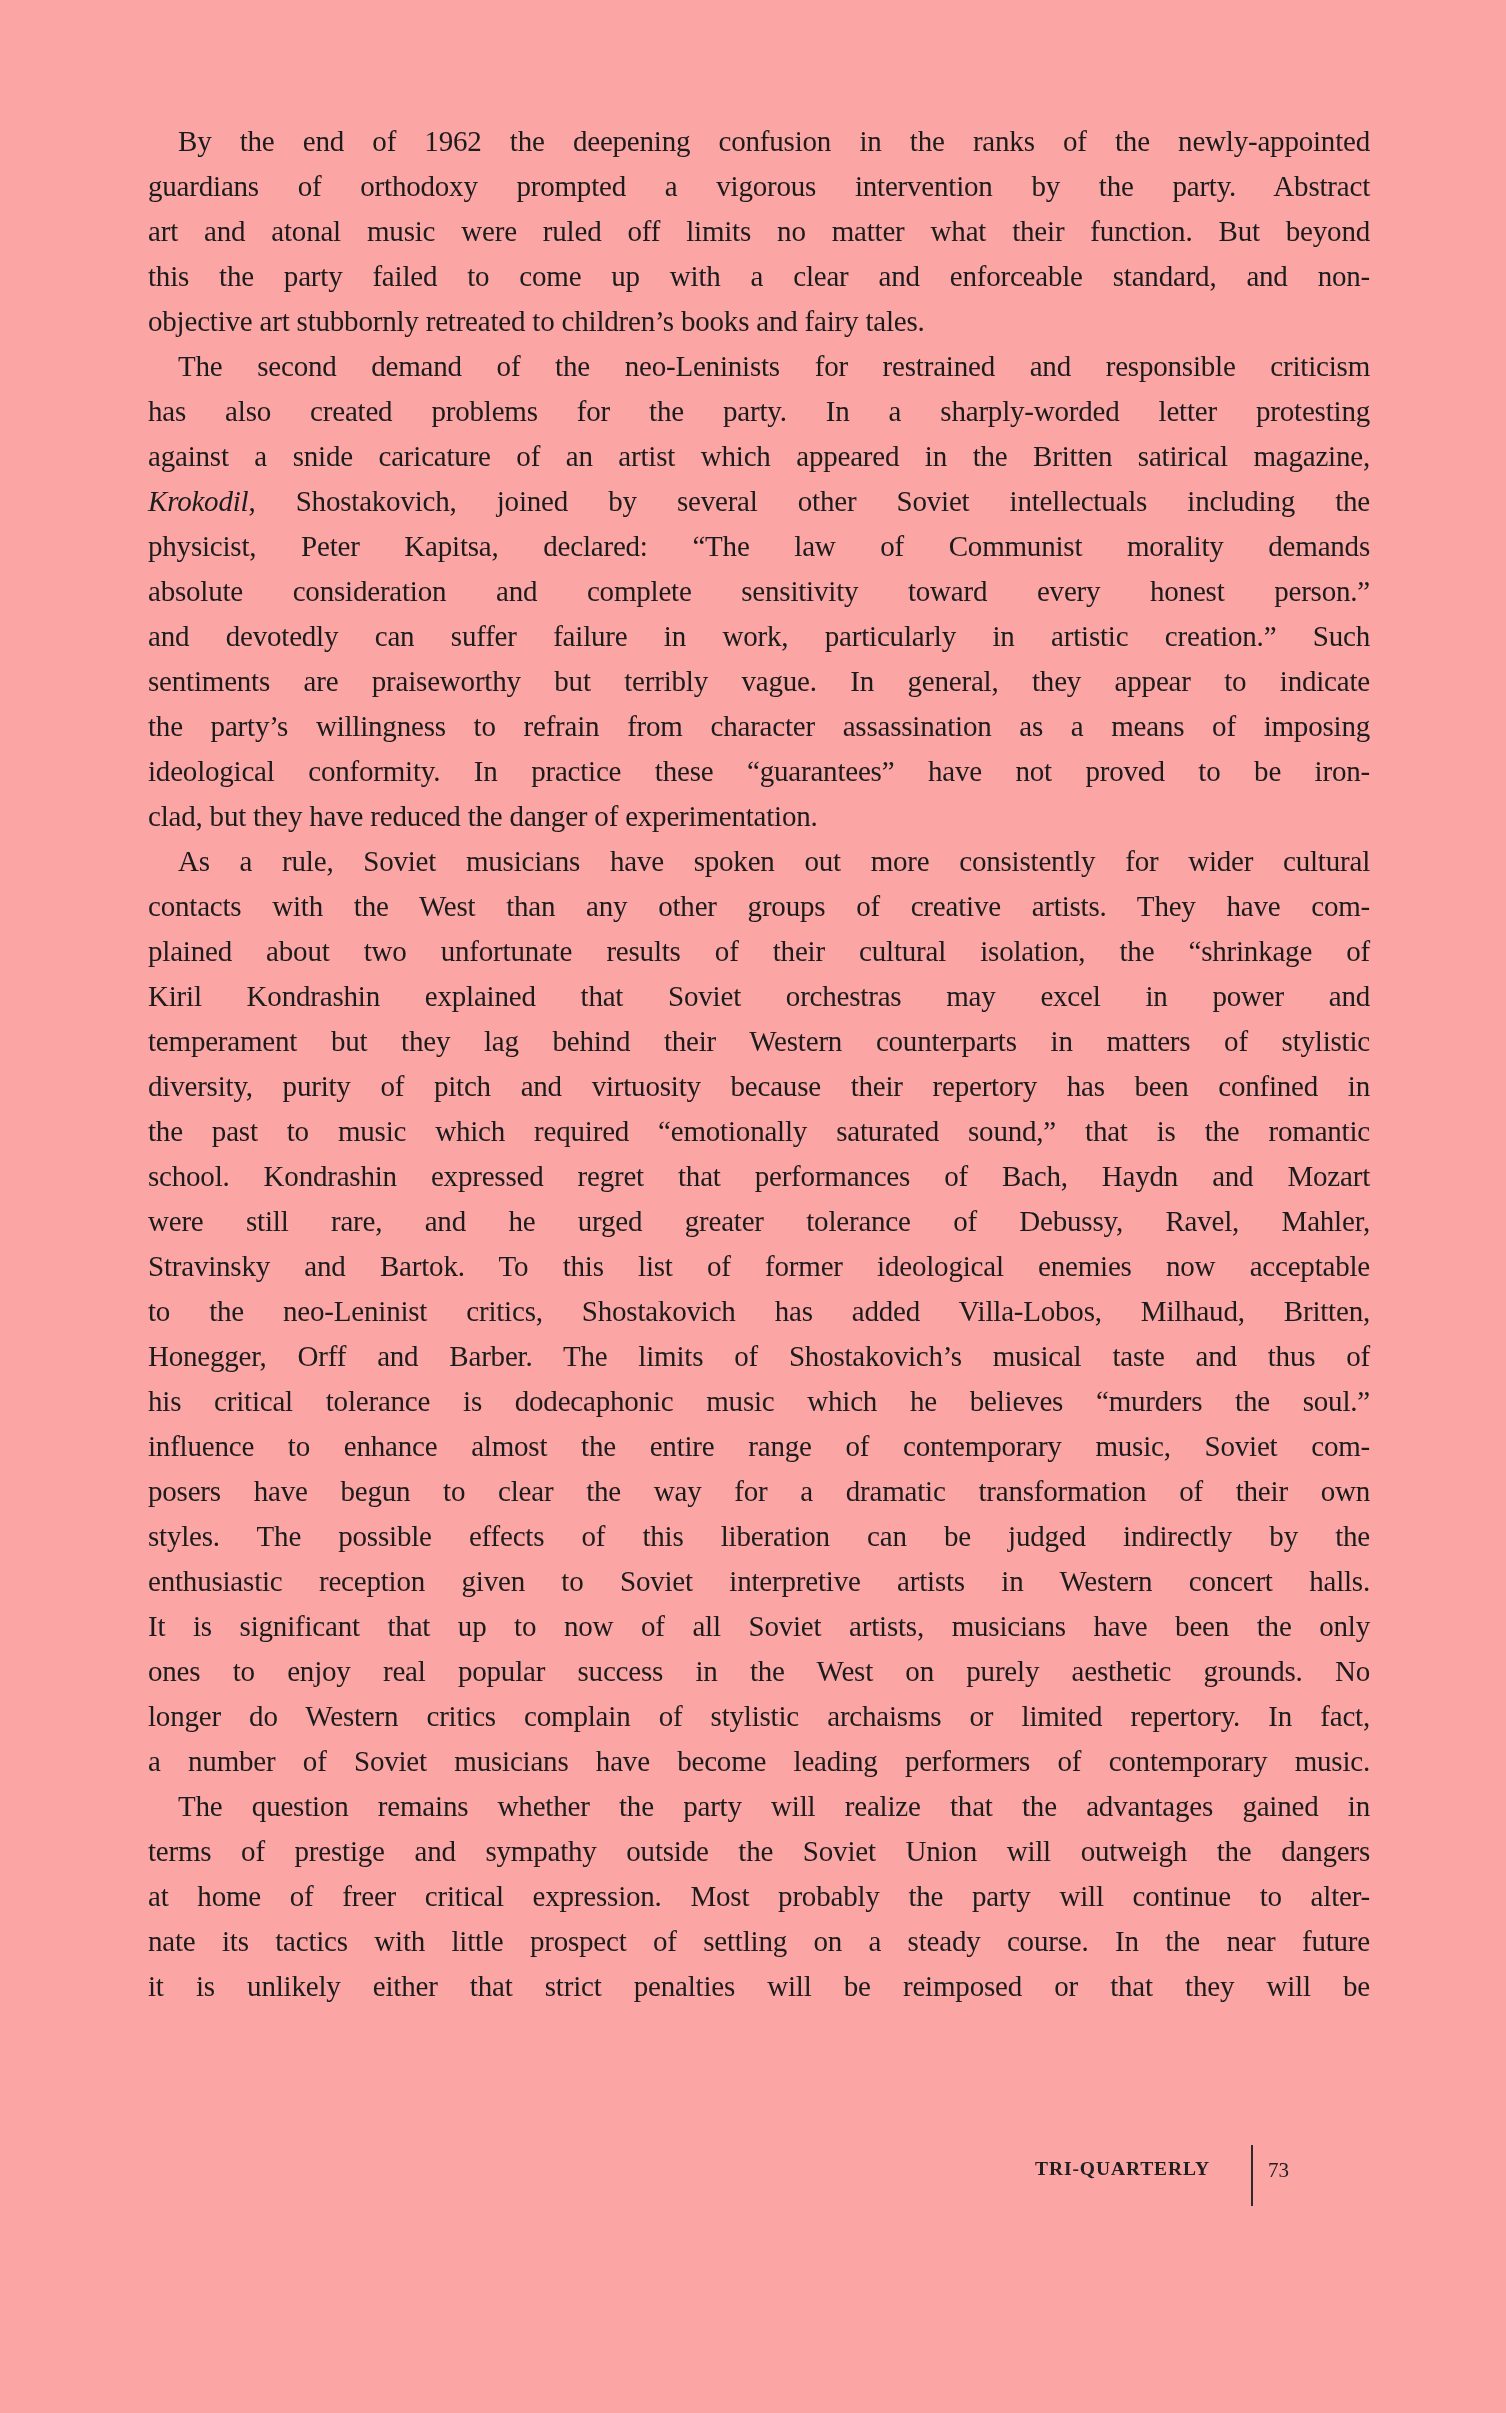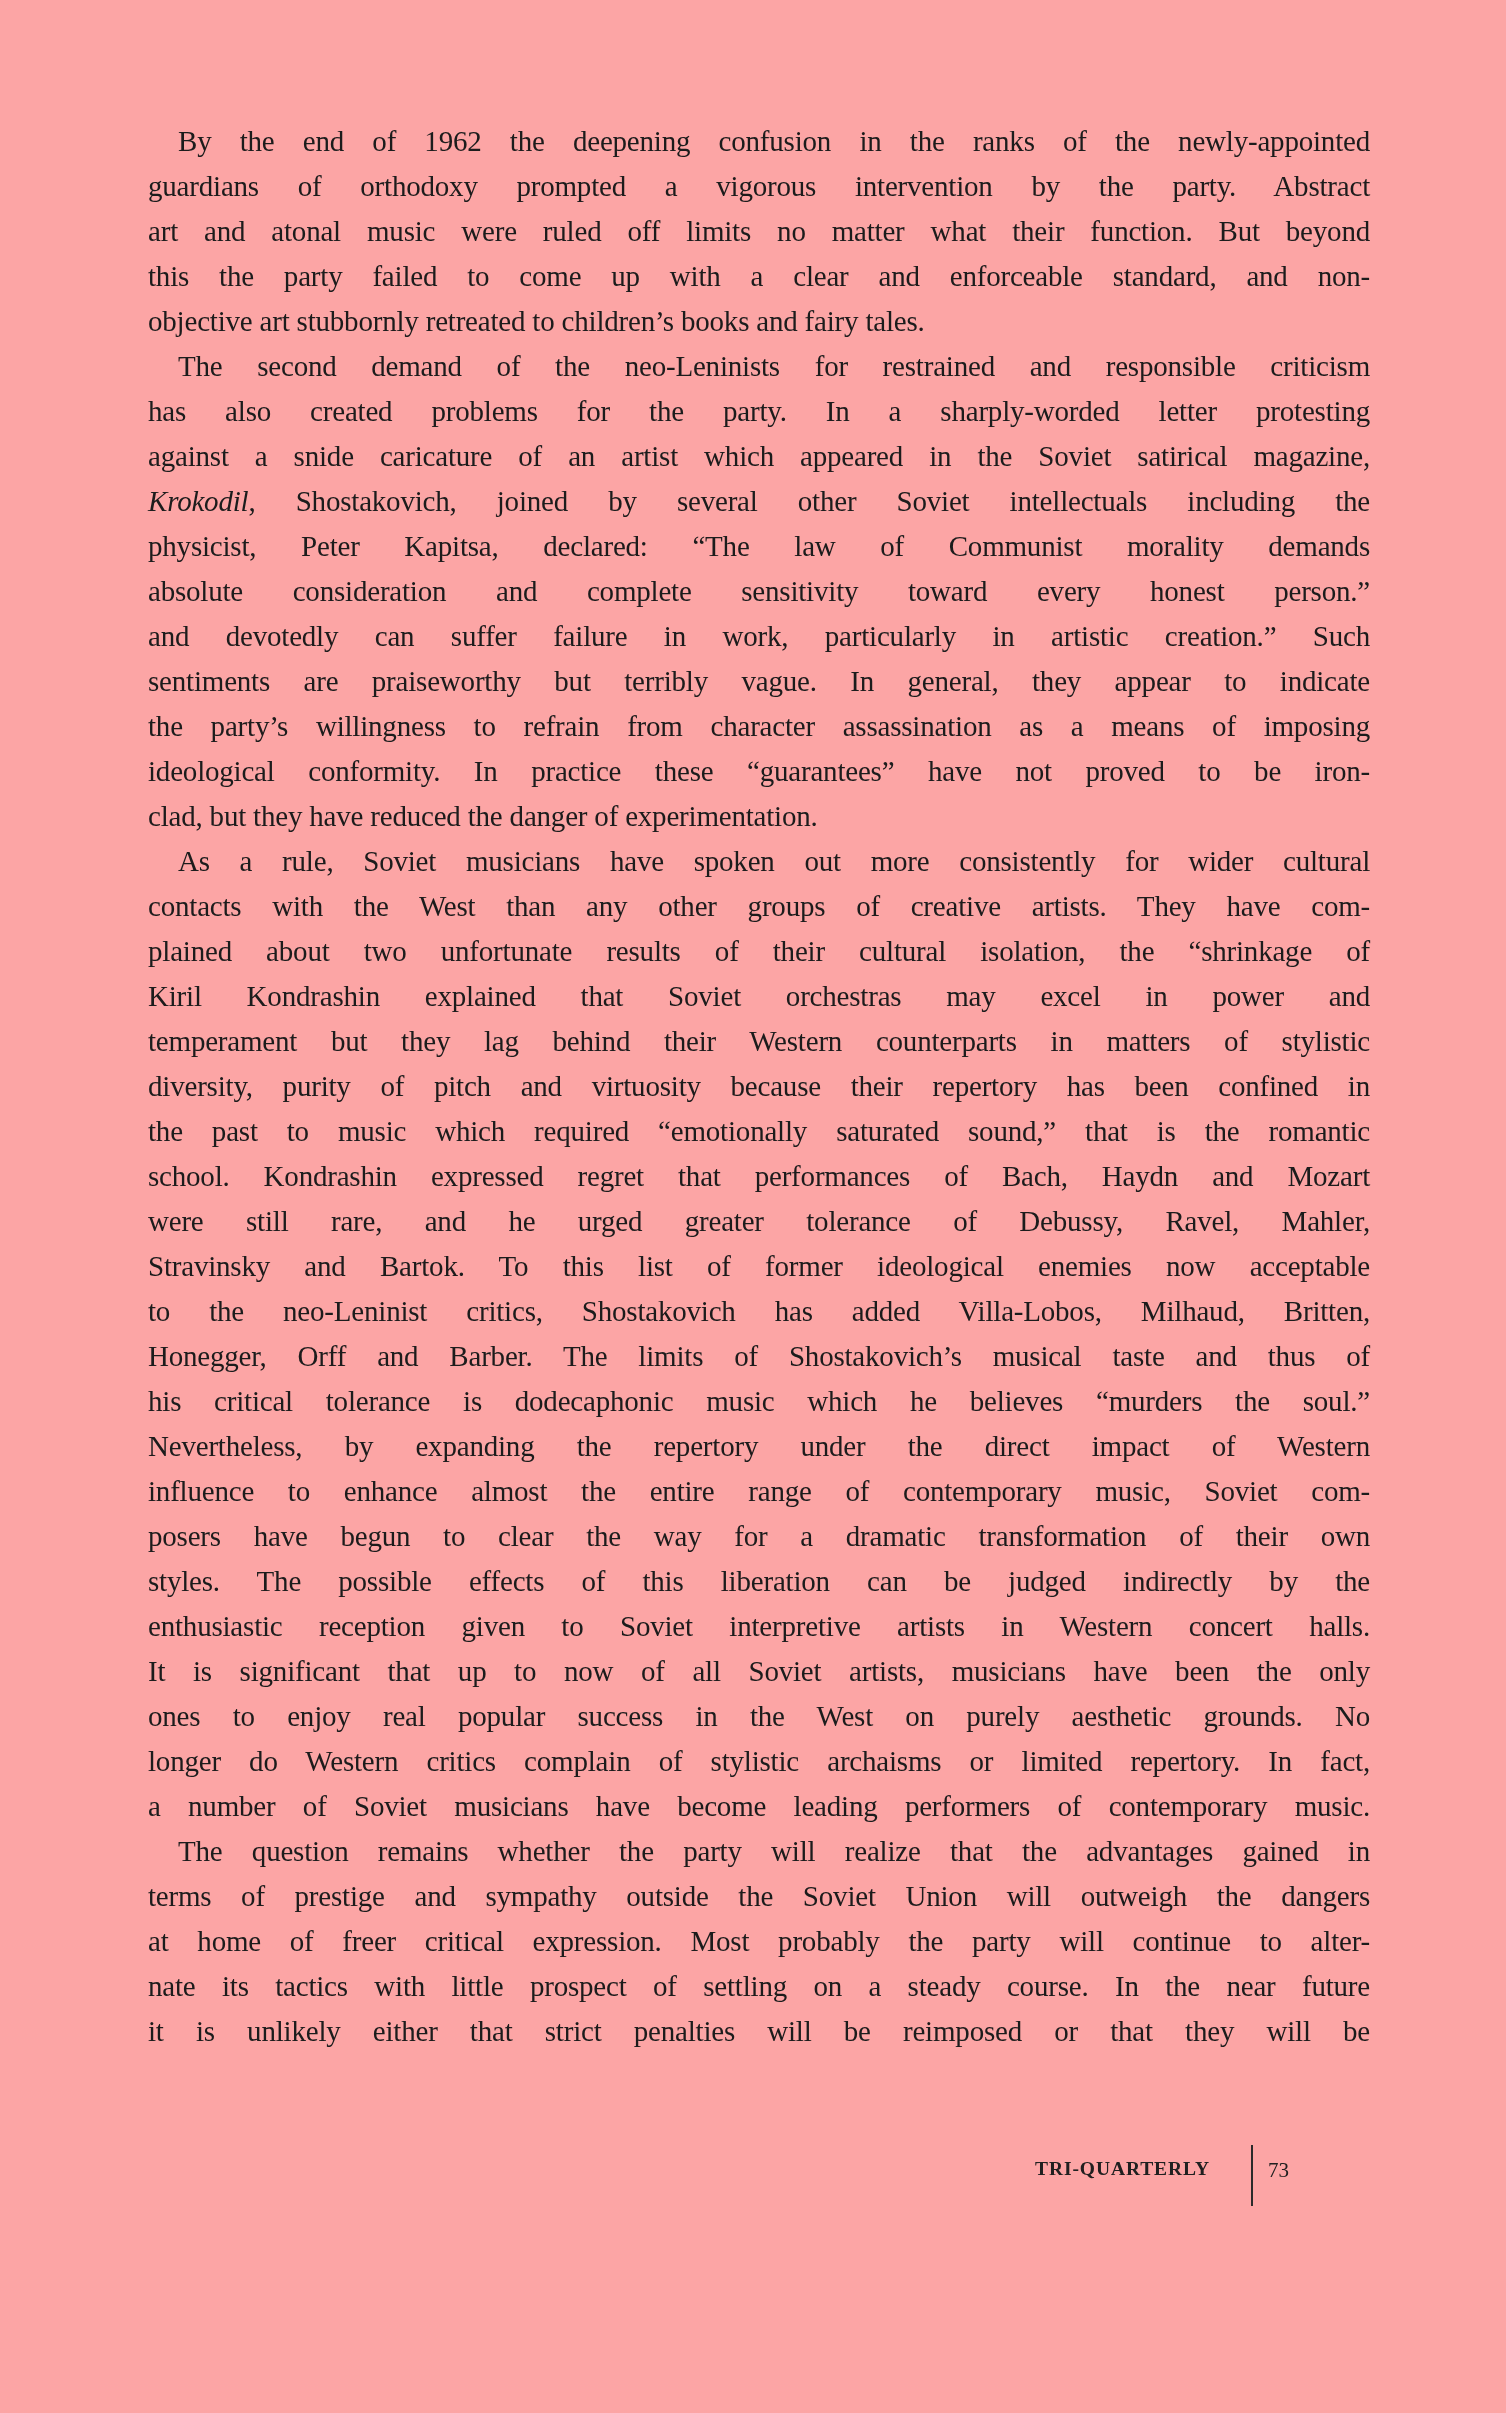--- a/index.html
+++ b/index.html
@@ -90,21 +90,21 @@
       <span class="line indent">By the end of 1962 the deepening confusion in the ranks of the newly-appointed</span>
       <span class="line">guardians of orthodoxy prompted a vigorous intervention by the party. Abstract</span>
       <span class="line">art and atonal music were ruled off limits no matter what their function. But beyond</span>
       <span class="line">this the party failed to come up with a clear and enforceable standard, and non-</span>
       <span class="line last">objective art stubbornly retreated to children’s books and fairy tales.</span>
     </div>
 
     <div>
       <span class="line indent">The second demand of the neo-Leninists for restrained and responsible criticism</span>
       <span class="line">has also created problems for the party. In a sharply-worded letter protesting</span>
-      <span class="line">against a snide caricature of an artist which appeared in the Soviet satirical magazine,</span>
+      <span class="line">against a snide caricature of an artist which appeared in the Britten satirical magazine,</span>
       <span class="line"><span class="it">Krokodil</span><span>, Shostakovich, joined by several other Soviet intellectuals including the</span></span>
       <span class="line">physicist, Peter Kapitsa, declared: “The law of Communist morality demands</span>
       <span class="line">absolute consideration and complete sensitivity toward every honest person.”</span>
       <span class="line">and devotedly can suffer failure in work, particularly in artistic creation.” Such</span>
       <span class="line">sentiments are praiseworthy but terribly vague. In general, they appear to indicate</span>
       <span class="line">the party’s willingness to refrain from character assassination as a means of imposing</span>
       <span class="line">ideological conformity. In practice these “guarantees” have not proved to be iron-</span>
       <span class="line last">clad, but they have reduced the danger of experimentation.</span>
     </div>
 
@@ -115,21 +115,20 @@
       <span class="line">Kiril Kondrashin explained that Soviet orchestras may excel in power and</span>
       <span class="line">temperament but they lag behind their Western counterparts in matters of stylistic</span>
       <span class="line">diversity, purity of pitch and virtuosity because their repertory has been confined in</span>
       <span class="line">the past to music which required “emotionally saturated sound,” that is the romantic</span>
       <span class="line">school. Kondrashin expressed regret that performances of Bach, Haydn and Mozart</span>
       <span class="line">were still rare, and he urged greater tolerance of Debussy, Ravel, Mahler,</span>
       <span class="line">Stravinsky and Bartok. To this list of former ideological enemies now acceptable</span>
       <span class="line">to the neo-Leninist critics, Shostakovich has added Villa-Lobos, Milhaud, Britten,</span>
       <span class="line">Honegger, Orff and Barber. The limits of Shostakovich’s musical taste and thus of</span>
       <span class="line">his critical tolerance is dodecaphonic music which he believes “murders the soul.”</span>
-      <span class="line">Nevertheless, by expanding the repertory under the direct impact of Western</span>
       <span class="line">influence to enhance almost the entire range of contemporary music, Soviet com-</span>
       <span class="line">posers have begun to clear the way for a dramatic transformation of their own</span>
       <span class="line">styles. The possible effects of this liberation can be judged indirectly by the</span>
       <span class="line">enthusiastic reception given to Soviet interpretive artists in Western concert halls.</span>
       <span class="line">It is significant that up to now of all Soviet artists, musicians have been the only</span>
       <span class="line">ones to enjoy real popular success in the West on purely aesthetic grounds. No</span>
       <span class="line">longer do Western critics complain of stylistic archaisms or limited repertory. In fact,</span>
       <span class="line">a number of Soviet musicians have become leading performers of contemporary music.</span>
     </div>
 

